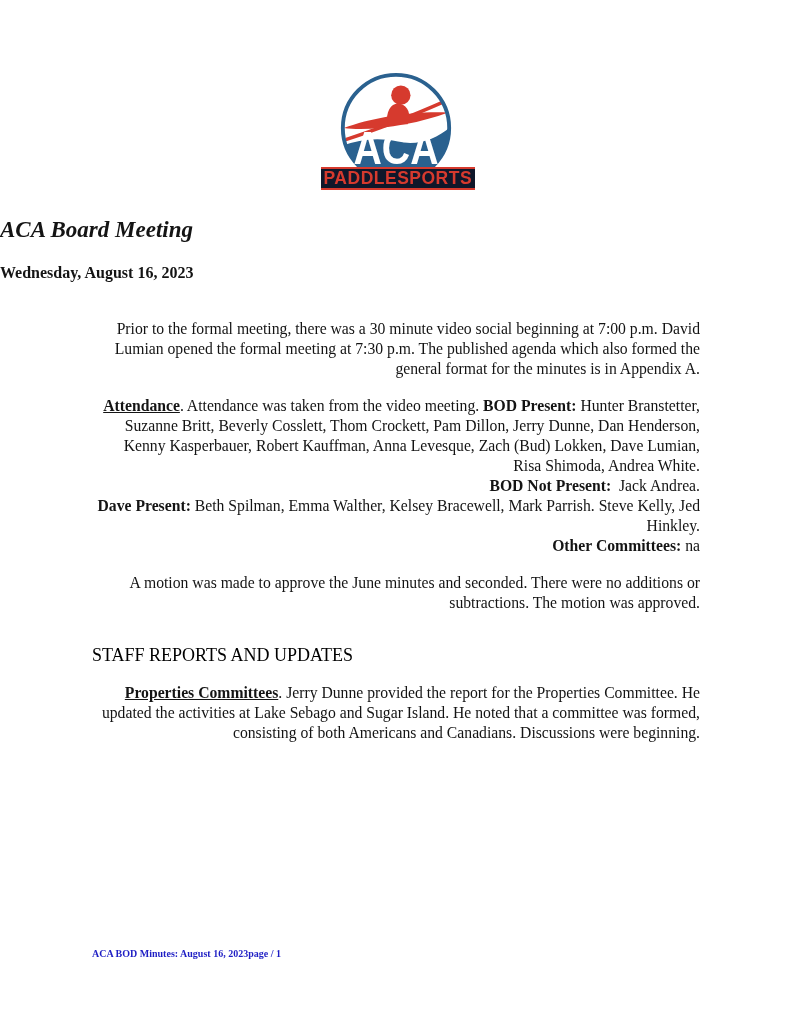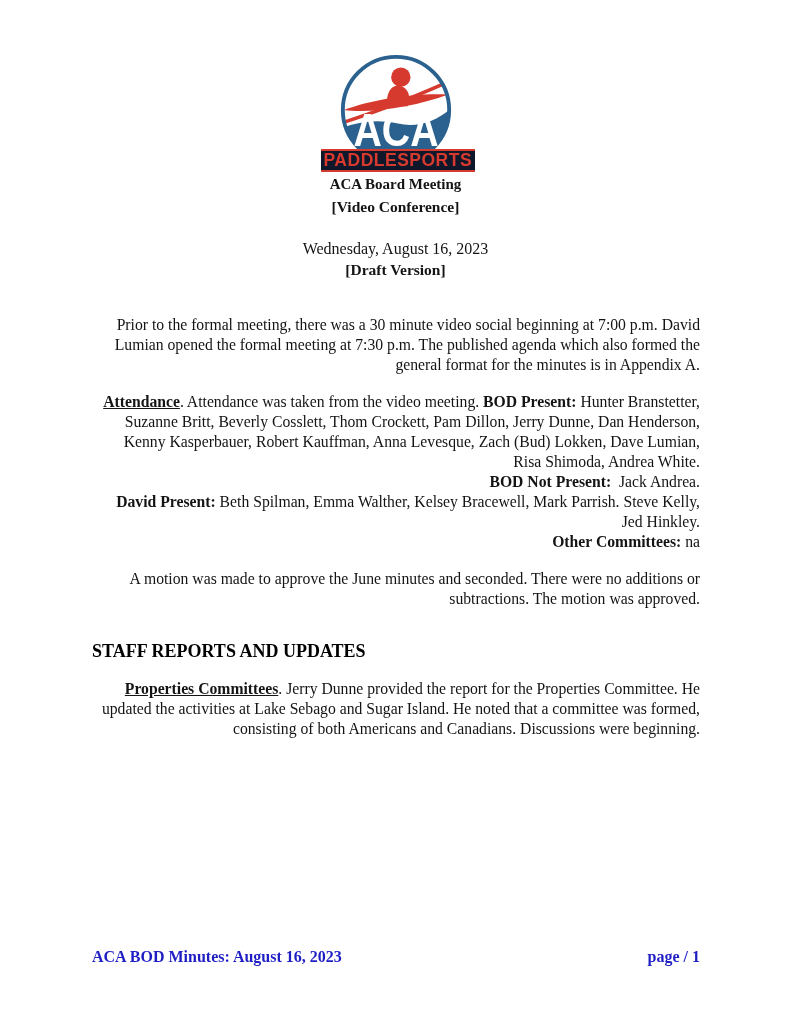--- a/index.html
+++ b/index.html
@@ -7,72 +7,72 @@
     position: relative;
     width: 791px;
     height: 1024px;
     margin: 0 auto;
     background: #ffffff;
     font-family: "Liberation Serif", serif;
     color: #141414;
     overflow: hidden;
     box-sizing: border-box;
   }
-  .doc-header { text-align: center; padding-top: 52px; }
+  .doc-header { padding-top: 70px; }
   .logo-wrap { position: relative; width: 150px; margin: 0 auto; }
   .logo-svg { display: block; margin: 0 auto; }
   .logo-wordmark {
     position: relative;
     z-index: 2;
     margin: -19px auto 0;
     width: max-content;
     background: #0f172a;
     border-top: 2px solid #d63a2e;
     border-bottom: 2px solid #d63a2e;
     padding: 0 3px;
     font-family: "Liberation Sans", sans-serif;
     font-weight: bold;
     font-size: 17.5px;
     line-height: 19px;
     letter-spacing: 0.5px;
     color: #d63a2e;
   }
-  .doc-title   { margin-top: 1px; font-weight: bold; font-size: 15px; line-height: 22px; }
+  .doc-title   { margin-top: 29px; font-weight: bold; font-size: 23px; line-height: 22px; font-style: italic; }
   .doc-subtitle{ margin-top: 2px;  font-weight: bold; font-size: 15.5px; line-height: 20px; }
-  .doc-date    { margin-top: 21px; font-weight: normal; font-size: 16px;   line-height: 21px; }
+  .doc-date    { margin-top: 21px; font-weight: bold; font-size: 16px;   line-height: 21px; }
   .doc-version { margin-top: 1px;  font-weight: bold; font-size: 15.5px; line-height: 19px; }
   .doc-body {
     margin: 36px 91px 0 92px;
     font-size: 15.7px;
     line-height: 20px;
   }
   .doc-body p {
     margin: 0 0 17px 0;
     white-space: pre-wrap;
     text-align: right;
   }
   .doc-body h2 {
     font-size: 18px;
     line-height: 22px;
-    font-weight: bold;
+    font-weight: normal;
     color: #000;
     margin: 31px 0 17px 0;
   }
   .doc-body h2.second { margin-top: 41px; }
   .run-b  { font-weight: bold; margin-top: 32px; }
   .run-u  { text-decoration: underline; }
   .doc-footer {
     position: absolute;
     top: 948px;
     left: 92px;
     right: 91px;
     display: flex;
-    justify-content: space-between;
+    justify-content: flex-start;
     font-weight: bold;
-    font-size: 16px;
+    font-size: 10px;
     color: #1e1ec4;
   }
 </style>
 </head>
 <body>
 
 <div class="page">
 
   <div class="doc-header">
     <div class="logo-wrap">
@@ -90,30 +90,28 @@
           <circle cx="65" cy="26" r="10" fill="#d63a2e"></circle>
           <path d="M51,56 C49,42 56,33 64,35 C73,37 76,47 72,56 Z" fill="#d63a2e"></path>
         </g>
         <circle cx="60" cy="60" r="55" fill="none" stroke="#2a618f" stroke-width="4"></circle>
         <text x="60" y="97" text-anchor="middle" textLength="88" lengthAdjust="spacingAndGlyphs" font-family="'Liberation Sans', sans-serif" font-weight="bold" font-size="47" fill="#ffffff">ACA</text>
       </svg>
       <div class="logo-wordmark">PADDLESPORTS</div>
     </div>
 
     <div class="doc-title">ACA Board Meeting</div>
-    <div class="doc-subtitle">[Video Conference]</div>
     <div class="doc-date">Wednesday, August 16, 2023</div>
-    <div class="doc-version">[Draft Version]</div>
   </div>
 
   <div class="doc-body">
     <p><span>Prior to the formal meeting, there was a 30 minute video social beginning at 7:00 p.m. David Lumian opened the formal meeting at 7:30 p.m. The published agenda which also formed the general format for the minutes is in Appendix A.</span></p>
     <p><span class="run-b run-u">Attendance</span><span>. Attendance was taken from the video meeting. </span><span class="run-b">BOD Present:</span><span> Hunter Branstetter, Suzanne Britt, Beverly Cosslett, Thom Crockett, Pam Dillon, Jerry Dunne, Dan Henderson, Kenny Kasperbauer, Robert Kauffman, Anna Levesque, Zach (Bud) Lokken, Dave Lumian, Risa Shimoda, Andrea White.
 </span><span class="run-b">BOD Not Present:</span><span>  Jack Andrea.
-</span><span class="run-b">David Present:</span><span> Beth Spilman, Emma Walther, Kelsey Bracewell, Mark Parrish. Steve Kelly, Jed Hinkley.
+</span><span class="run-b">Dave Present:</span><span> Beth Spilman, Emma Walther, Kelsey Bracewell, Mark Parrish. Steve Kelly, Jed Hinkley.
 </span><span class="run-b">Other Committees:</span><span> na</span></p>
     <p><span>A motion was made to approve the June minutes and seconded. There were no additions or subtractions. The motion was approved.</span></p>
 
     <h2>STAFF REPORTS AND UPDATES</h2>
 
     <p><span class="run-b run-u">Properties Committees</span><span>. Jerry Dunne provided the report for the Properties Committee. He updated the activities at Lake Sebago and Sugar Island. He noted that a committee was formed, consisting of both Americans and Canadians. Discussions were beginning.</span></p>
   </div>
 
   <div class="doc-footer">
     <span>ACA BOD Minutes: August 16, 2023</span>

